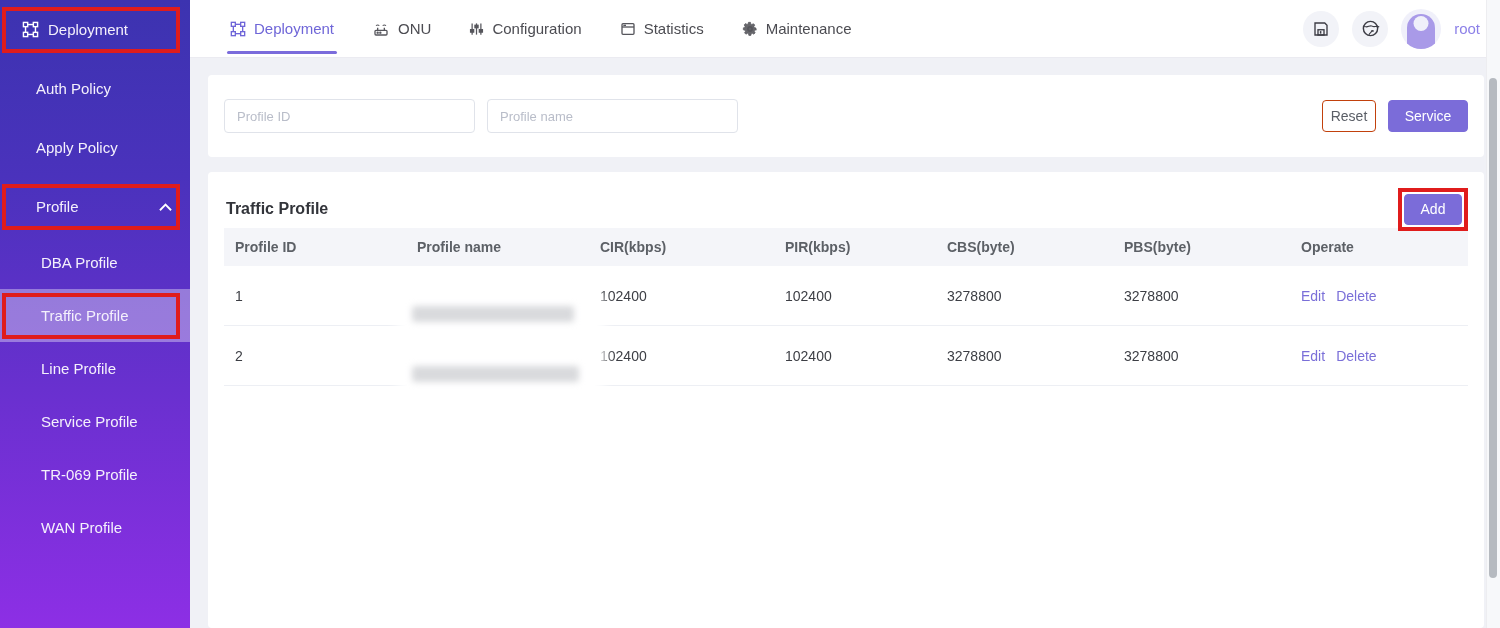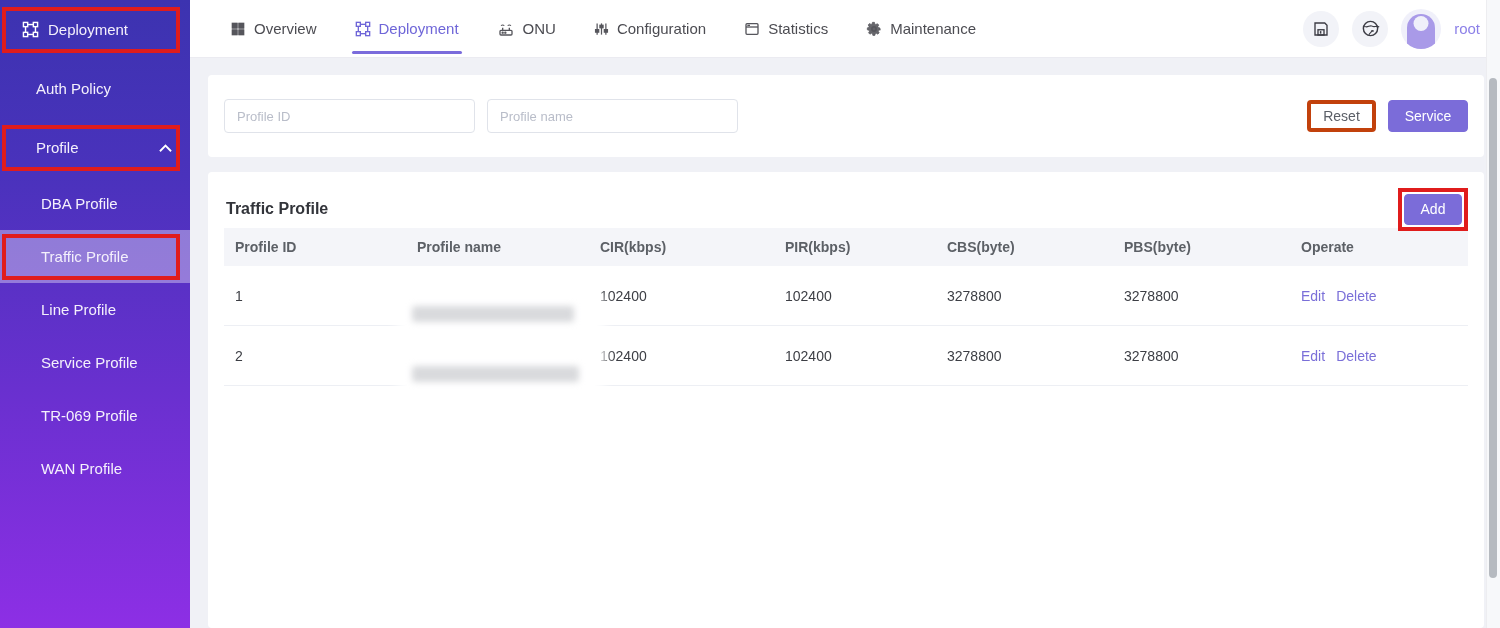--- a/index.html
+++ b/index.html
@@ -57,21 +57,21 @@
 
   
   .search-card { background:#fff; border-radius:4px; height:82px; display:flex; align-items:center; padding:0 16px; }
   .search-card input {
     width:251px; height:34px; border:1px solid #e0e3ea; border-radius:4px; padding:0 12px;
     font-size:13px; color:#3c3e44; outline:none; margin-right:12px; font-family:"Liberation Sans", sans-serif;
   }
   .search-card input::placeholder { color:#b9bdc9; }
   .btn-group { margin-left:auto; display:flex; gap:12px; }
   .btn { height:32px; border-radius:4px; font-size:14px; cursor:pointer; font-family:"Liberation Sans", sans-serif; }
-  .btn-reset { width:69px; background:#fff; border:4px solid #c2410c; color:#5a5e66; }
+  .btn-reset { width:54px; background:#fff; border:1px solid #c2410c; color:#5a5e66; }
   .btn-primary { width:80px; background:#7b6cd9; border:1px solid #7b6cd9; color:#fff; }
 
   
   .table-card { margin-top:15px; background:#fff; border-radius:4px; height:456px; position:relative; padding:0 16px; }
   .card-head { display:flex; justify-content:space-between; align-items:center; padding-top:18px; height:56px; }
   .card-title { font-size:16px; font-weight:bold; color:#32343a; padding-left:2px; }
   .add-annot { display:inline-flex; border:4px solid #e01c1c; padding:2px; }
   .btn-add { width:58px; height:31px; }
 
   .tgrid { display:grid; grid-template-columns:182px 183px 185px 162px 177px 177px 1fr; align-items:center; }
@@ -109,20 +109,23 @@
           <rect x="16" y="16" width="6" height="6" fill="#3c33b0"></rect>
         </svg>
       </span>
       <span class="lbl">Deployment</span>
     </div>
 
     <div class="side-item">
       <span class="lbl">Auth Policy</span>
     </div>
 
+    <div class="side-item">
+      <span class="lbl">Apply Policy</span>
+    </div>
 
     <div class="side-item annot">
       <span class="lbl">Profile</span>
       <span class="chev">
         <svg width="13" height="9" viewBox="0 0 14 9" fill="none" stroke="#ffffff" stroke-width="2">
             <polyline points="1,8 7,2 13,8"></polyline>
           </svg>
       </span>
     </div>
 
@@ -149,31 +152,20 @@
     <div class="side-item sub">
       <span class="lbl">WAN Profile</span>
     </div>
   </aside>
 
   <div class="main">
 
     <header class="topbar">
       <nav class="tabs">
 
-        <div class="tab">
-          <span>
-            <svg width="16" height="16" viewBox="0 0 24 24" fill="#56565c" stroke="none">
-              <rect x="3" y="3" width="8" height="8"></rect>
-                <rect x="13" y="3" width="8" height="8"></rect>
-              <rect x="3" y="13" width="8" height="8"></rect>
-                <rect x="13" y="13" width="8" height="8"></rect>
-            </svg>
-          </span>
-          <span>Overview</span>
-        </div>
 
         <div class="tab active">
           <span>
             <svg width="16" height="16" viewBox="0 0 24 24" fill="none" stroke-width="2">
               <rect x="5" y="5" width="14" height="14"></rect>
               <rect x="2" y="2" width="6" height="6" fill="#ffffff"></rect>
               <rect x="16" y="2" width="6" height="6" fill="#ffffff"></rect>
               <rect x="2" y="16" width="6" height="6" fill="#ffffff"></rect>
               <rect x="16" y="16" width="6" height="6" fill="#ffffff"></rect>
             </svg>

